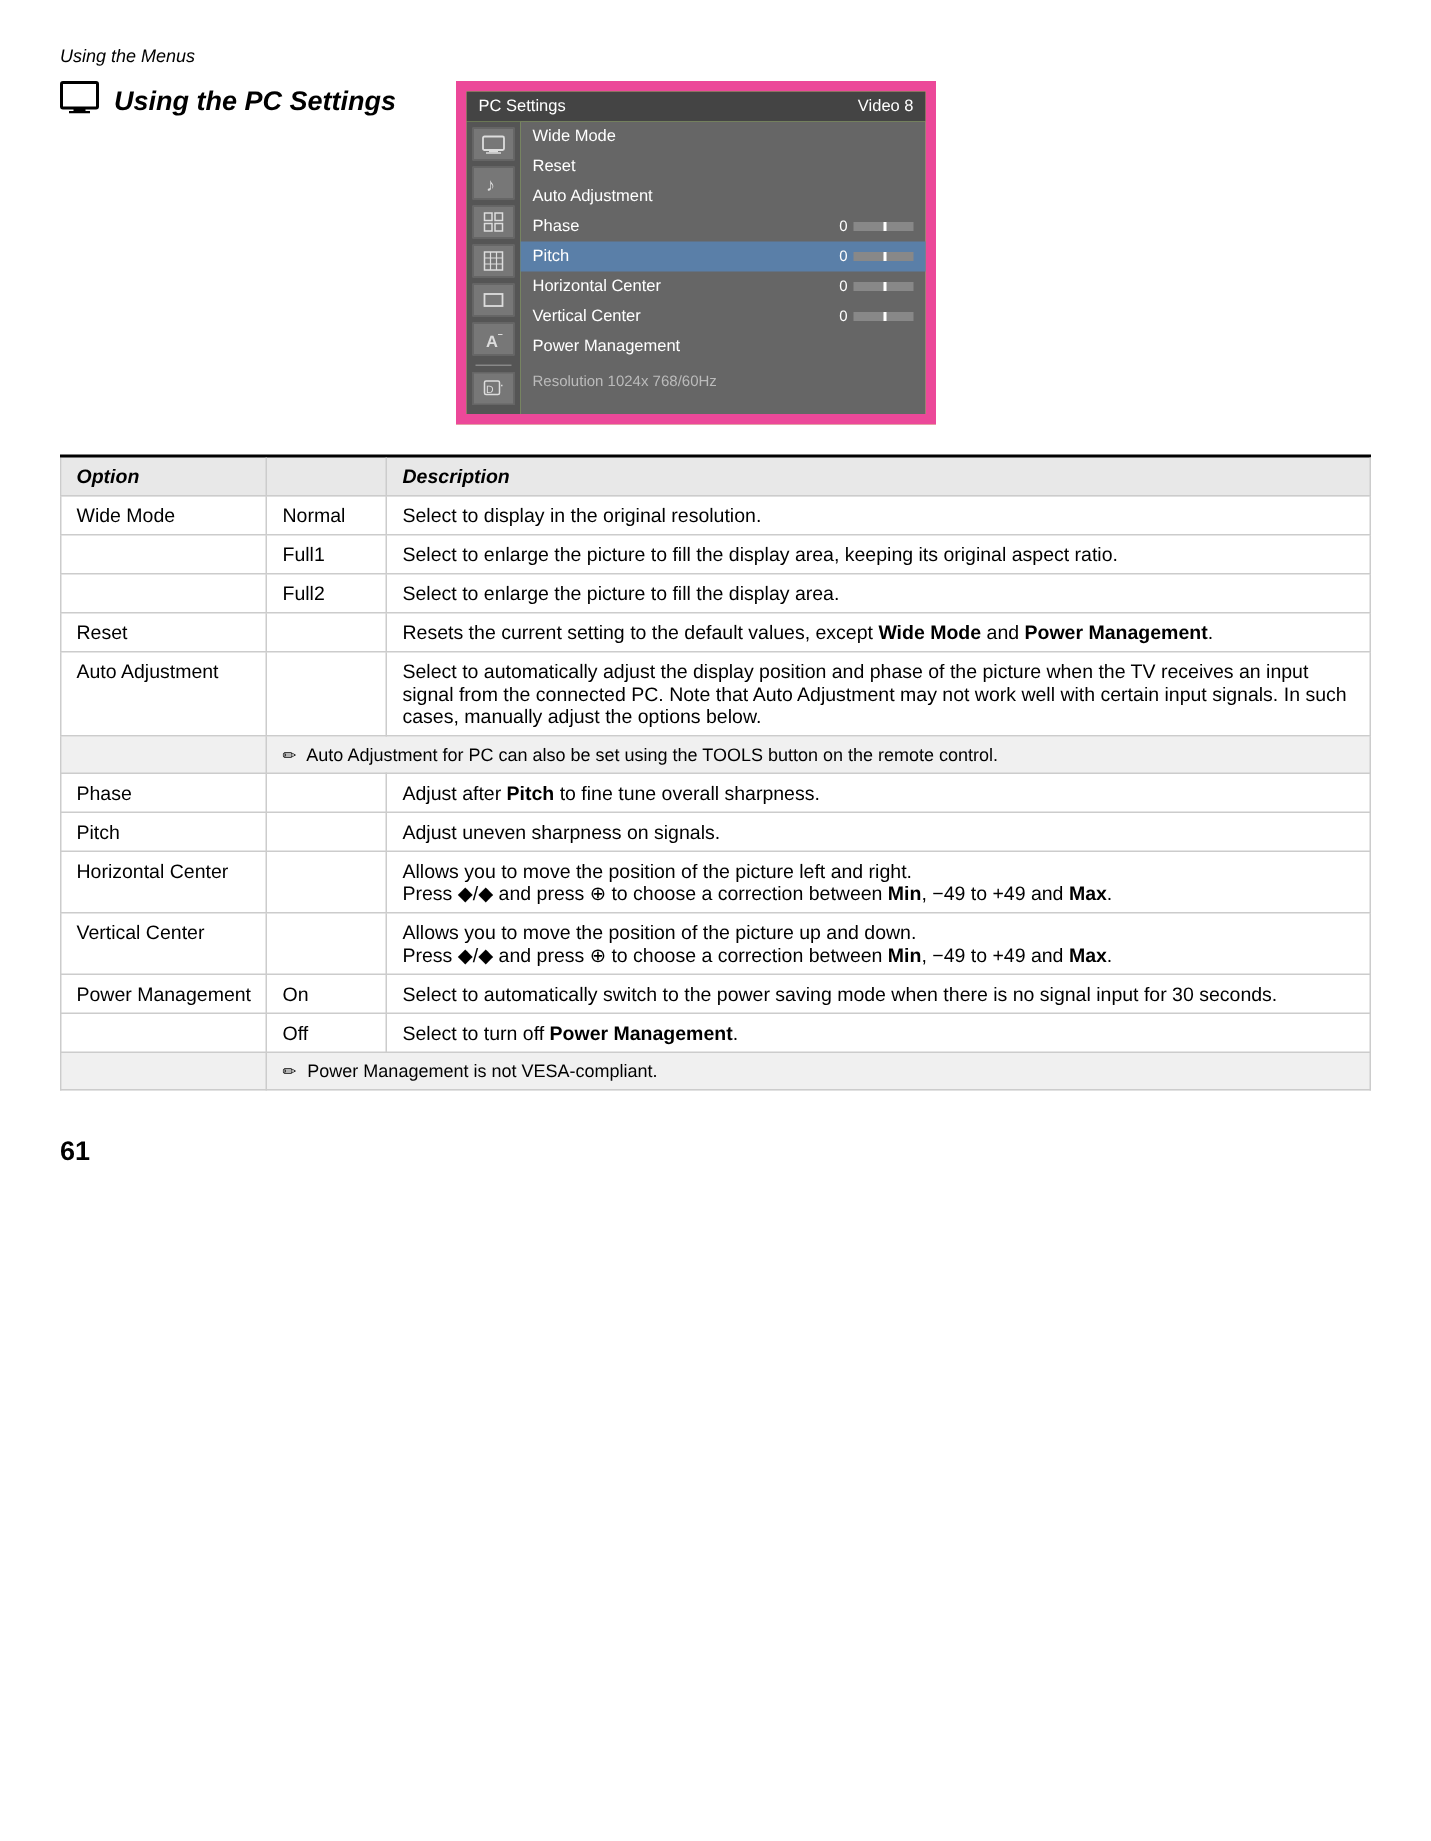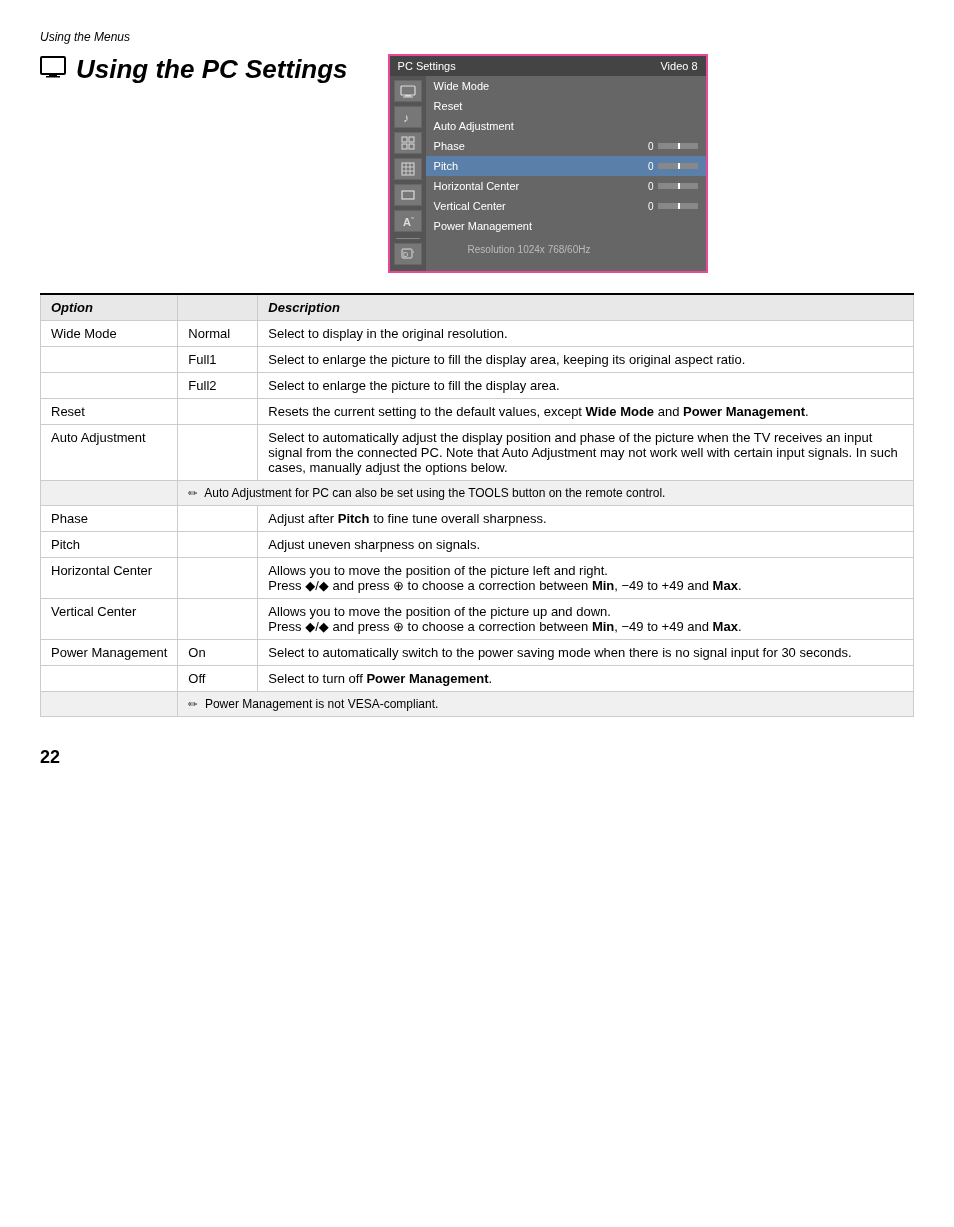--- a/index.html
+++ b/index.html
@@ -25,33 +25,33 @@
       align-items: flex-start;
       gap: 40px;
       margin-bottom: 20px;
     }
 
     .title-section {
       flex: 0 0 auto;
     }
 
     .page-title {
-      font-size: 26px;
+      font-size: 18px;
       font-weight: bold;
       font-style: italic;
       display: flex;
       align-items: center;
       gap: 10px;
     }
 
     
     .pc-settings-panel {
       background: #bef264;
       width: 320px;
-      border: 2px solid #ec4899;
+      border: 7px solid #ec4899;
       font-size: 11px;
       color: #fff;
       flex-shrink: 0;
     }
 
     .panel-header {
       display: flex;
       justify-content: space-between;
       align-items: center;
       padding: 4px 8px;
@@ -320,21 +320,21 @@
           <div class="item-bar"></div>
         </div>
         <div class="menu-item">
           <span class="item-label">Vertical Center</span>
           <span class="item-value">0</span>
           <div class="item-bar"></div>
         </div>
         <div class="menu-item">
           <span class="item-label">Power Management</span>
         </div>
-        <div style="padding: 8px 8px 4px 8px; font-size:10px; color:#bbb;margin-left:34px;">
+        <div style="padding: 8px 8px 4px 8px; font-size:10px; color:#bbb;">
           <span>Resolution 1024x 768/60Hz</span>
         </div>
       </div>
     </div>
   </div>
 </div>
 
 <div class="main-content">
   <table class="options-table">
     <thead>
@@ -431,13 +431,13 @@
         <td class="option-name"></td>
         <td colspan="2" class="description">
           <span class="note-icon">✏</span>
           Power Management is not VESA-compliant.
         </td>
       </tr>
     </tbody>
   </table>
 </div>
 
-<div class="page-number">22</div>
+<div class="page-number">61</div>
 
 </body></html>

